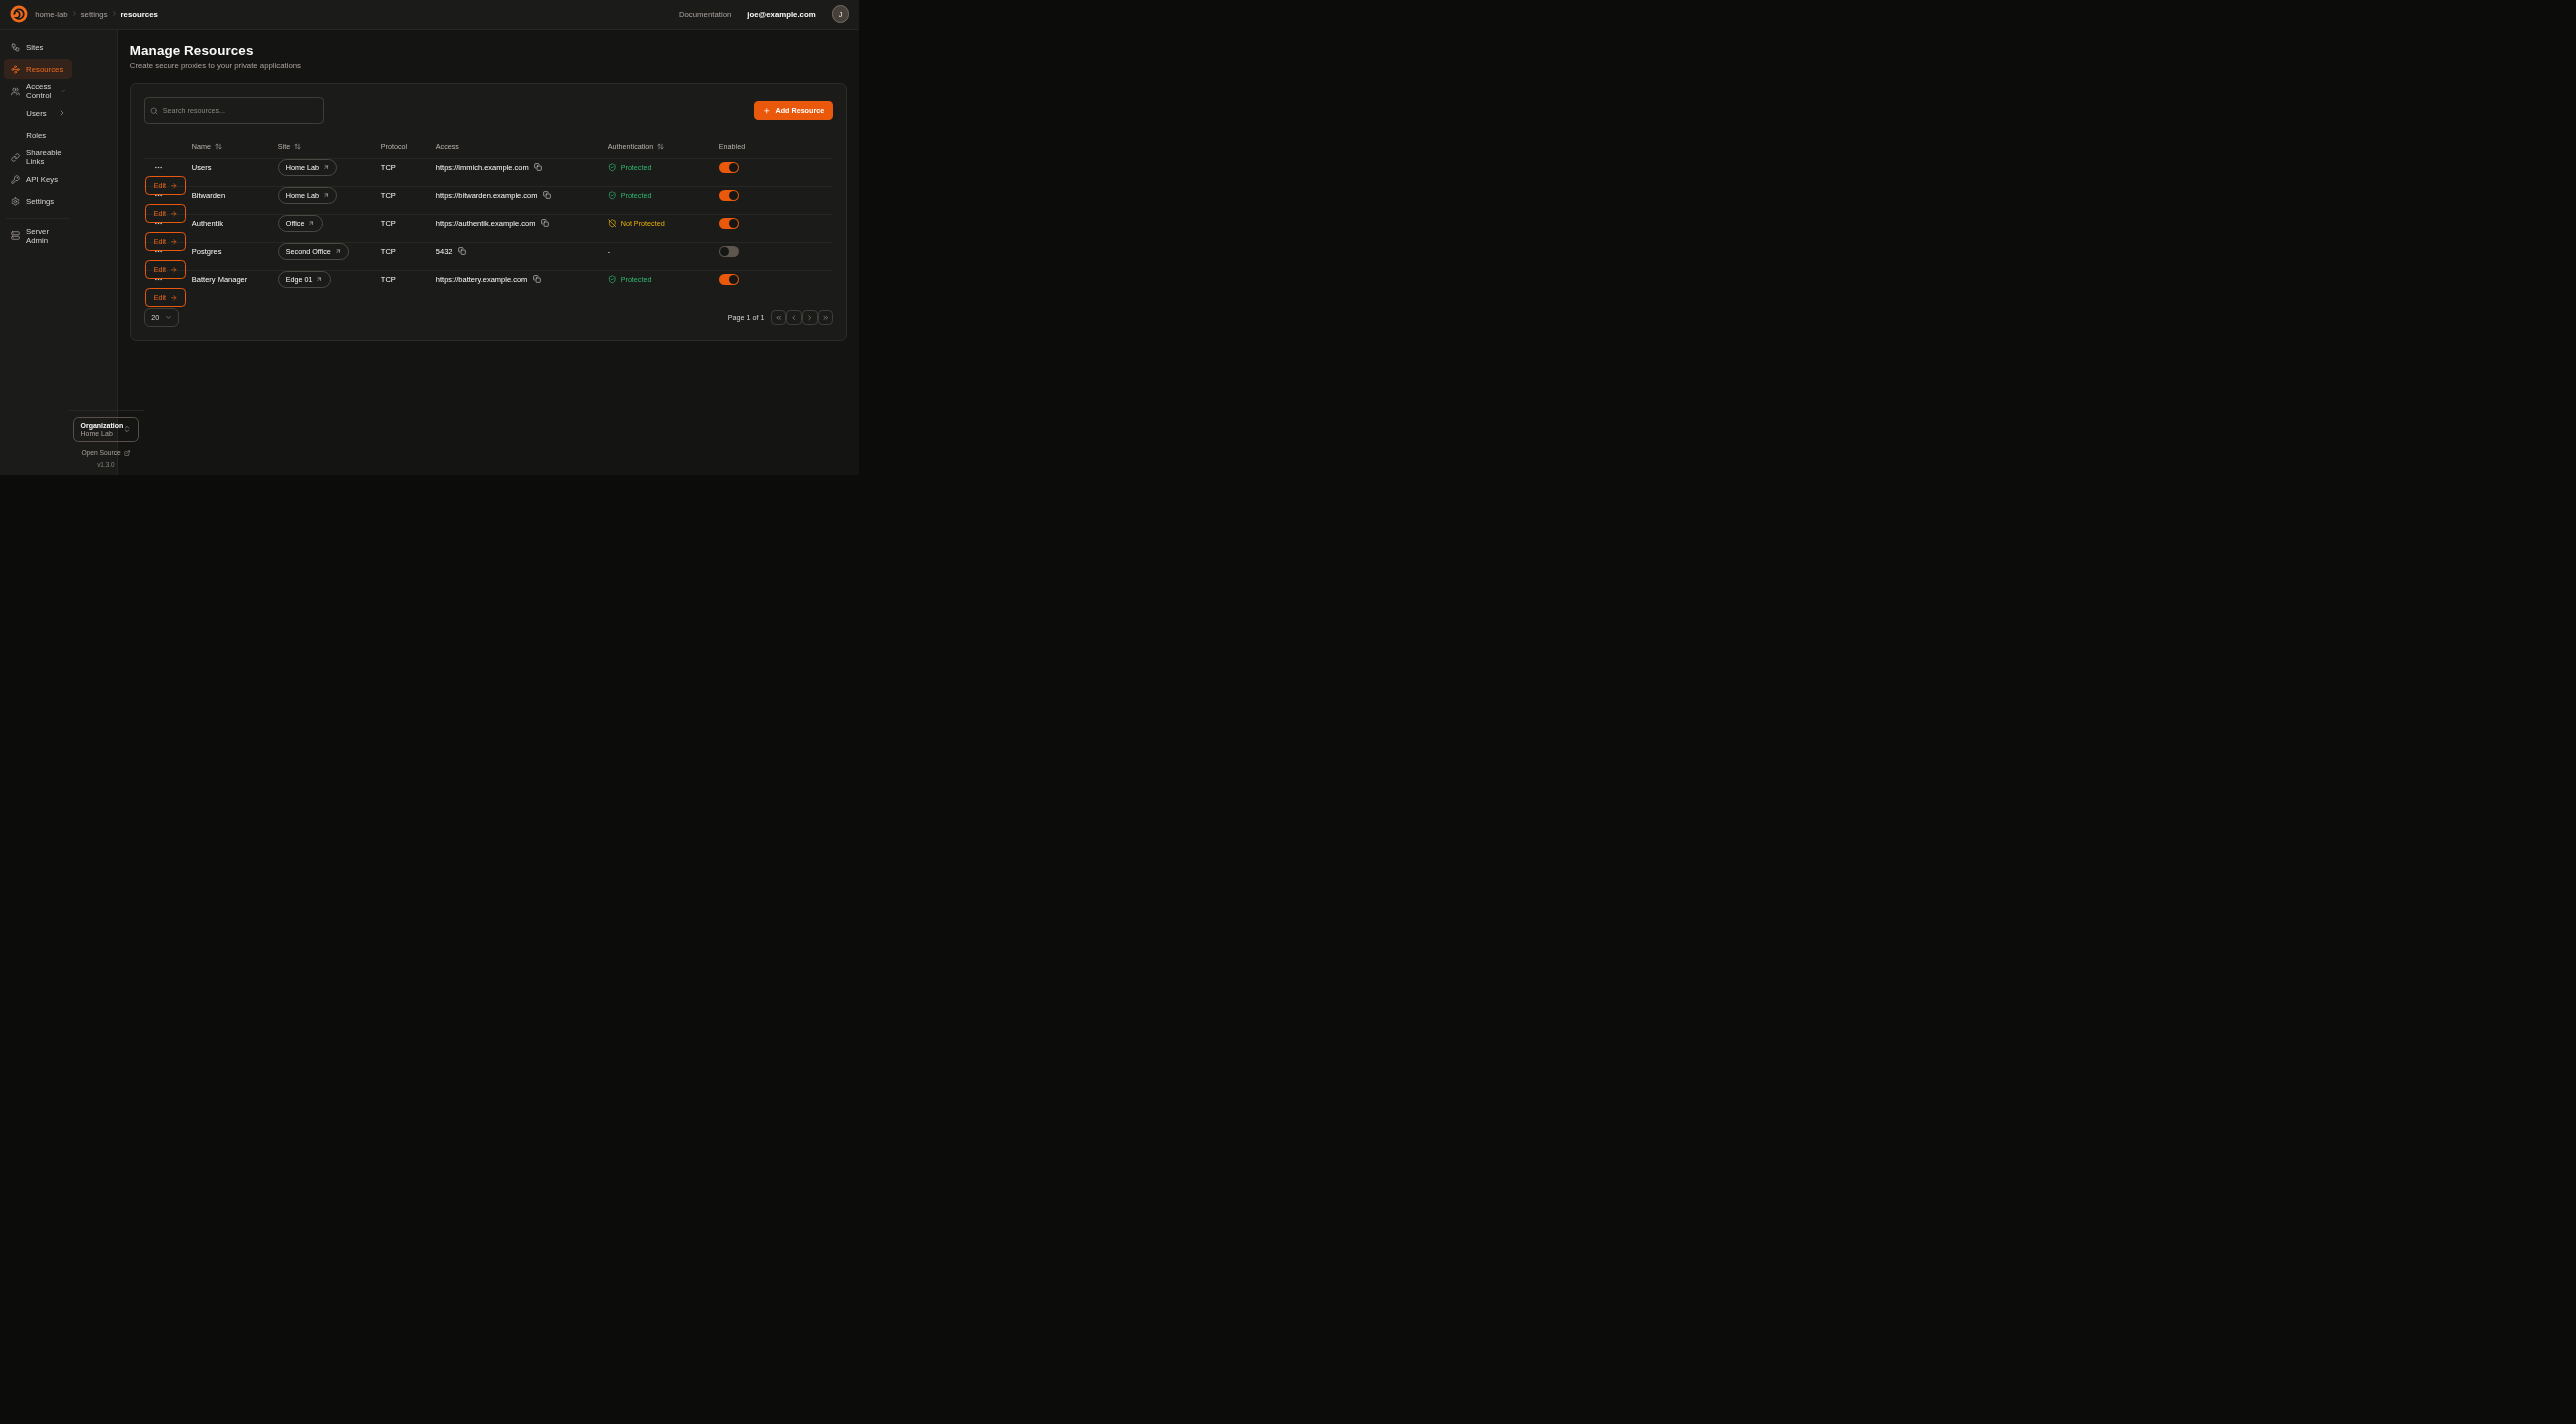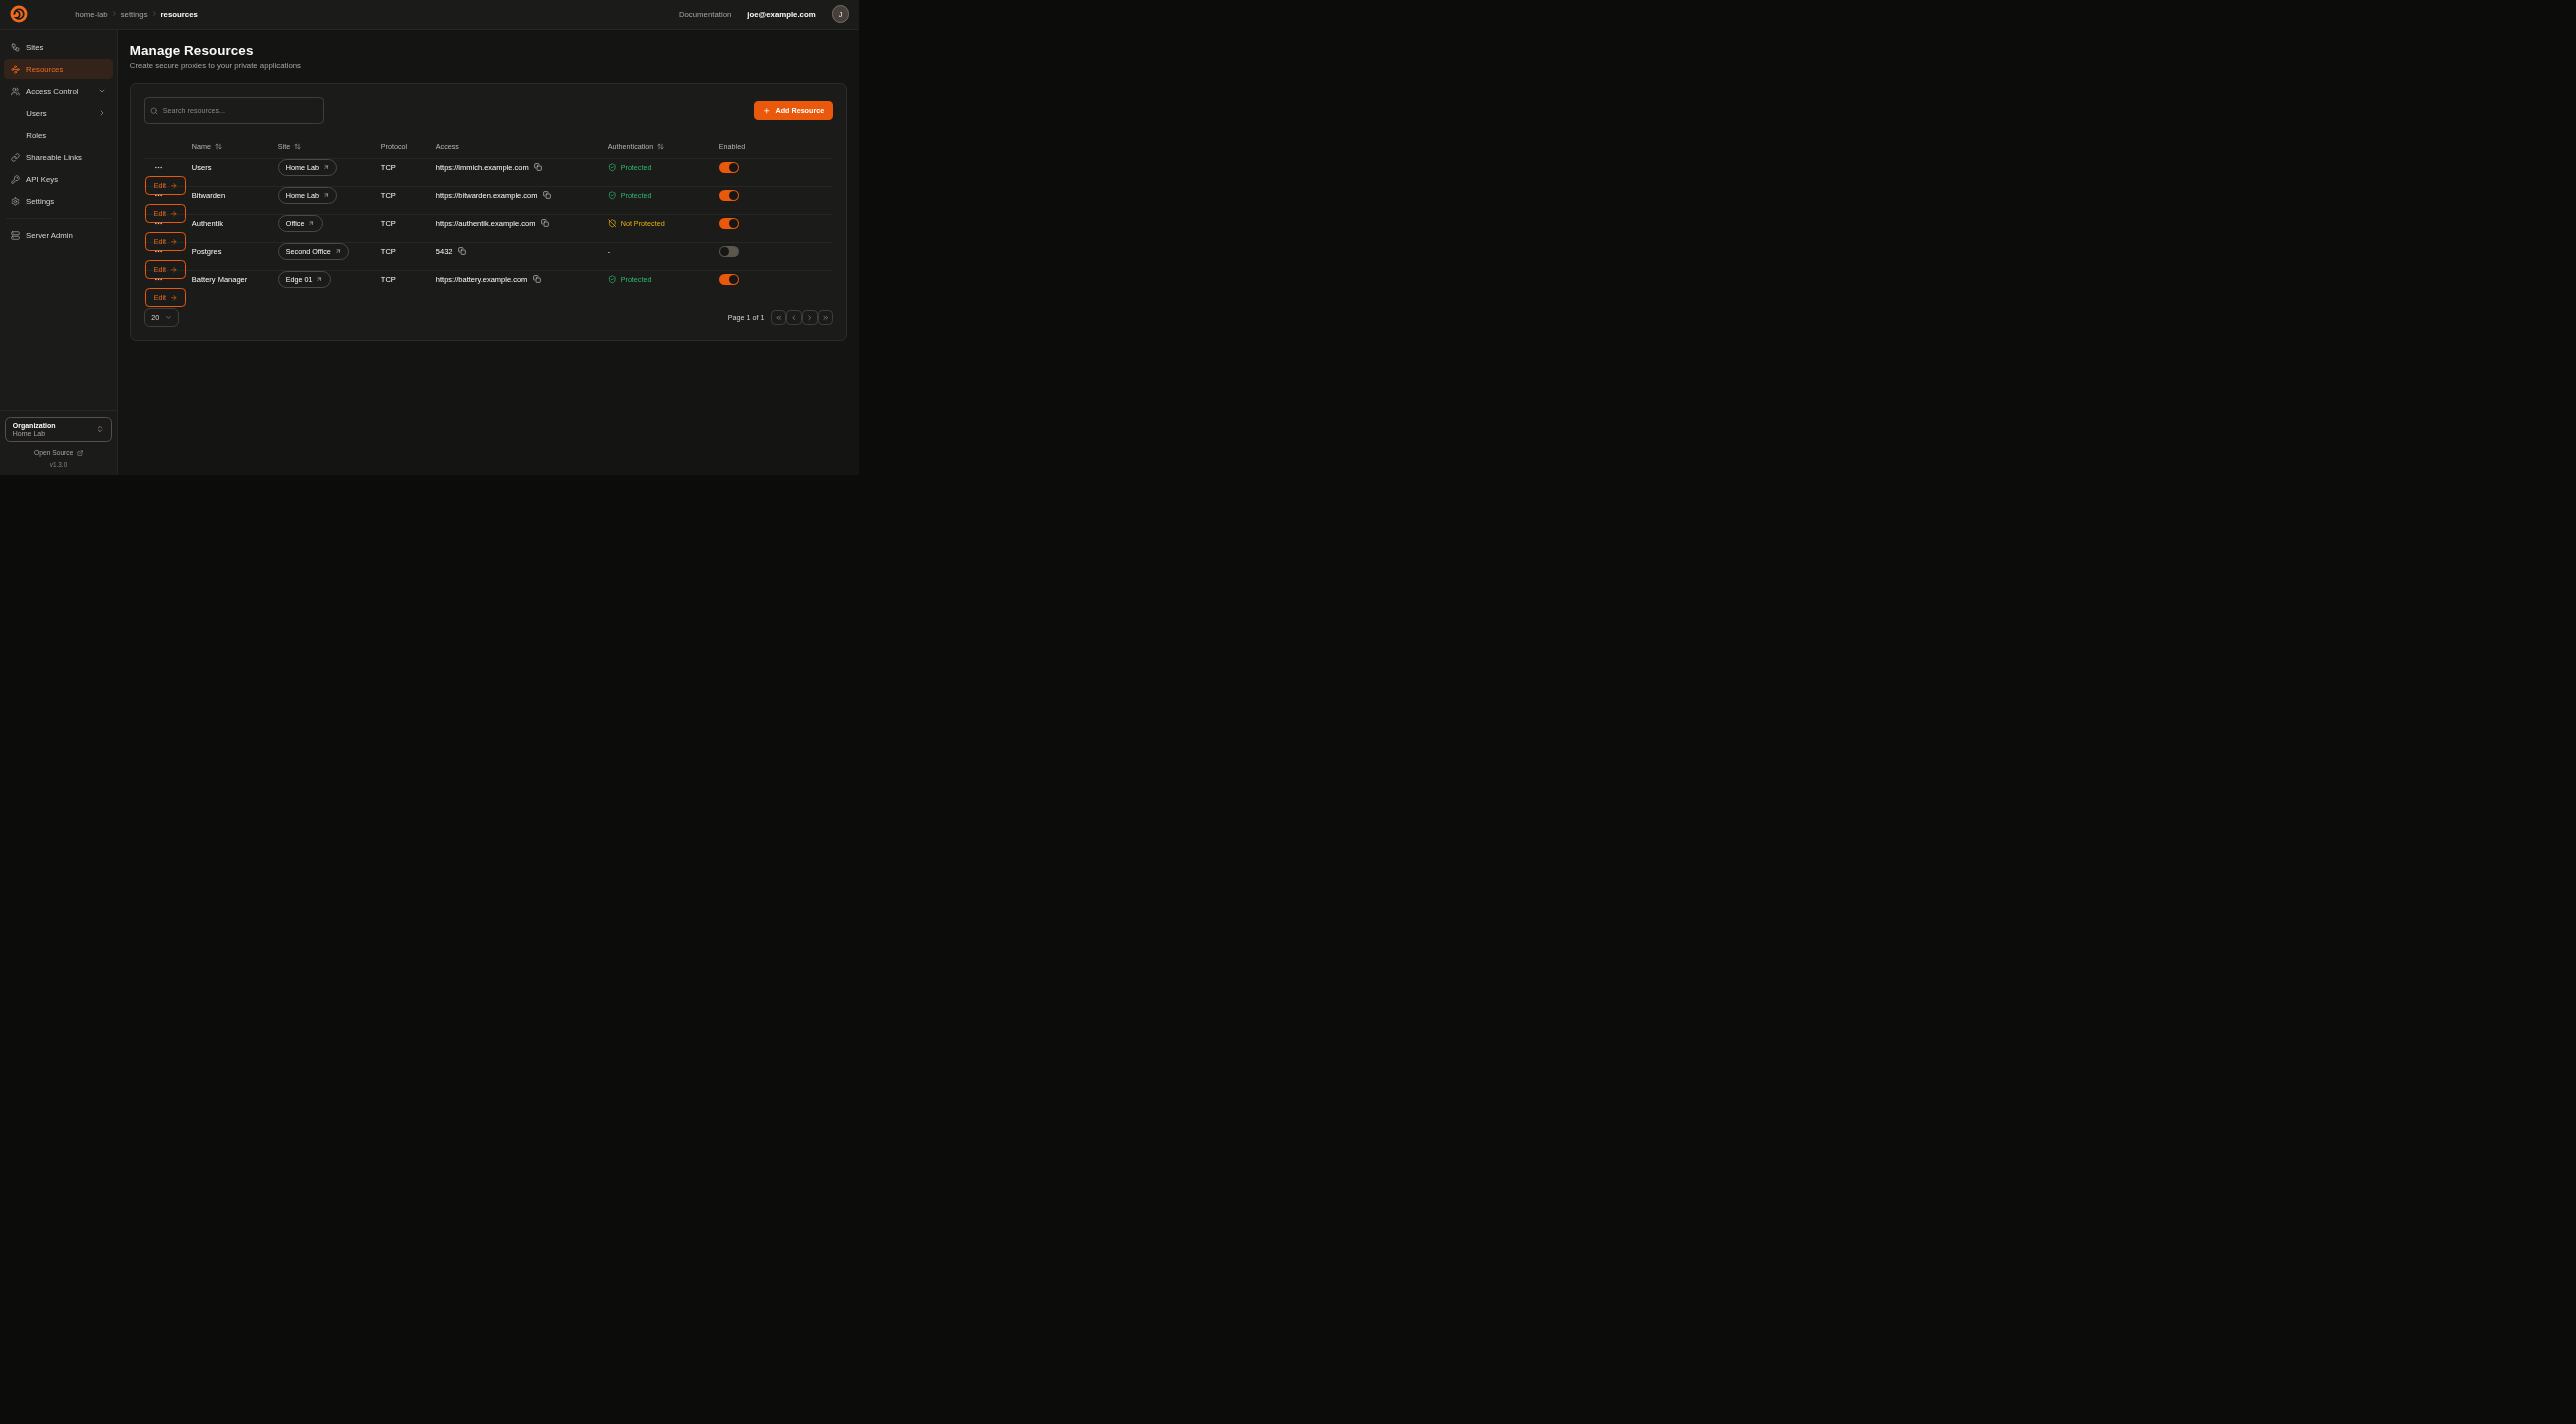--- a/index.html
+++ b/index.html
@@ -19,31 +19,31 @@
     --yellow:#eab308;
   }
   *{box-sizing:border-box;margin:0;padding:0;font-family:"Liberation Sans",sans-serif;}
   html,body{background:#0c0c0b;}
   .screen{width:859px;height:475px;background:var(--bg-page);color:var(--text);overflow:hidden;display:flex;flex-direction:column;font-size:7.5px;}
   svg{display:block;}
 
   
   .topbar{height:29.5px;flex:0 0 29.5px;background:var(--bg-panel);border-bottom:0.5px solid var(--border-subtle);display:flex;align-items:center;padding:0 9.7px;gap:7.5px;}
   .logo{width:18px;height:18px;flex:0 0 18px;}
-  .crumbs{display:flex;align-items:flex-start;gap:3px;font-size:7.8px;color:var(--text-muted);margin-left:40px;}
+  .crumbs{display:flex;align-items:flex-start;gap:3px;font-size:7.8px;color:var(--text-muted);}
   .crumbs .sep{color:#6e6a64;}
   .crumbs .current{color:var(--text);font-weight:700;}
   .topbar-right{margin-left:auto;display:flex;align-items:center;gap:16px;}
   .doc-link{color:var(--text-muted);font-size:7.8px;cursor:pointer;}
   .user-email{color:var(--text);font-weight:700;font-size:7.8px;}
   .avatar{width:17.7px;height:17.7px;border-radius:50%;background:#463f3a;border:0.5px solid #786d64;display:flex;align-items:center;justify-content:center;font-size:7px;color:var(--text);cursor:pointer;}
 
   
   .shell{flex:1;display:flex;min-height:0;}
-  .sidebar{width:118px;flex:0 0 118px;background:var(--bg-panel);border-right:0.5px solid var(--border-subtle);display:flex;flex-direction:column;padding:7.5px 4.3px 0 4.3px;}
+  .sidebar{width:118px;flex:0 0 118px;background:var(--bg-panel);border-right:0.5px solid var(--border-subtle);display:flex;padding:7.5px 4.3px 0 4.3px;}
   .nav{display:flex;flex-direction:column;gap:1.6px;}
   .nav-item{display:flex;align-items:center;gap:6.4px;height:20.4px;padding:0 6.4px;border-radius:4.3px;color:var(--text-soft);font-size:7.8px;cursor:pointer;}
   .nav-item .nicon{width:9px;height:9px;color:var(--text-muted);flex:0 0 9px;}
   .nav-item.active{background:#33231a;color:var(--accent-bright);}
   .nav-item.active .nicon{color:var(--accent-bright);}
   .nav-item .chev{margin-left:auto;width:8px;height:8px;color:var(--text-muted);}
   .nav-item.sub{padding-left:22px;}
   .nav-divider{height:0.5px;background:var(--border-subtle);margin:5.4px 2.1px;}
   .sidebar-bottom{margin-top:auto;border-top:0.5px solid var(--border-subtle);margin-left:-4.3px;margin-right:-4.3px;padding:6.4px 5.4px 5.4px 5.4px;}
   .org-box{border:0.5px solid #57504a;border-radius:5.4px;padding:3.8px 6.4px;display:flex;align-items:center;cursor:pointer;}

